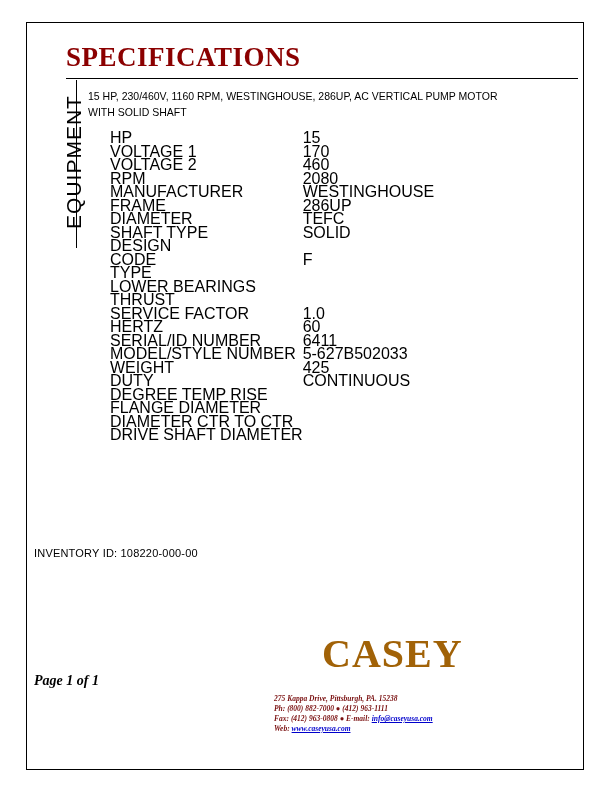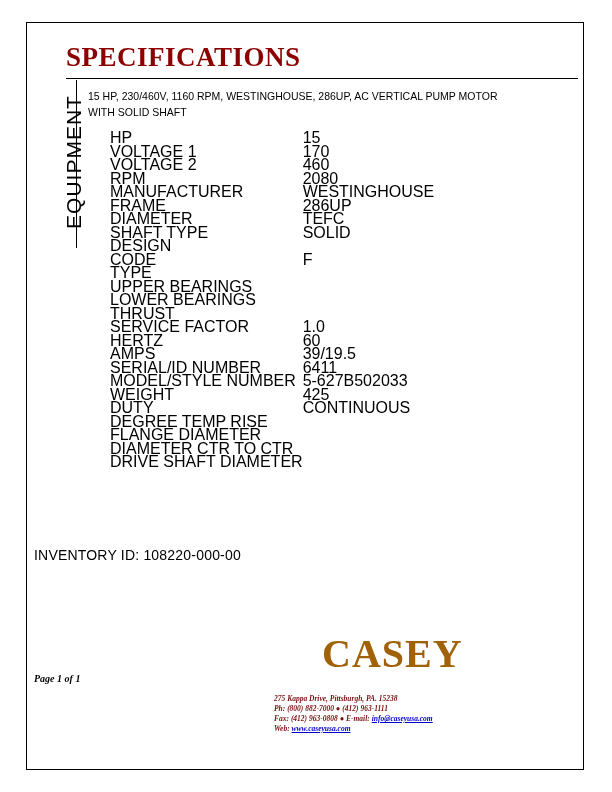--- a/index.html
+++ b/index.html
@@ -101,30 +101,30 @@
     vertical-align: top;
     white-space: nowrap;
   }
   .spec-table td.label { width: 176px; }
   .spec-table td.value { width: 244px; }
   
   .inventory {
     position: absolute;
     left: 34px;
     top: 547px;
-    font-size: 14px;
+    font-size: 11px;
     letter-spacing: 0.2px;
   }
   
   .page-number {
     position: absolute;
     left: 34px;
     top: 673px;
     font-family: "Liberation Serif", serif;
-    font-size: 10px;
+    font-size: 14px;
     font-style: italic;
     font-weight: bold;
   }
   
   .logo {
     position: absolute;
     left: 322px;
     top: 630px;
     font-family: "Liberation Serif", serif;
     font-size: 40px;
@@ -210,42 +210,34 @@
         </tr>
         <tr>
           <td class="label">CODE</td>
           <td class="value">F</td>
         </tr>
         <tr>
           <td class="label">TYPE</td>
           <td class="value"></td>
         </tr>
         <tr>
-          <td class="label">UPPER BEARINGS</td>
-          <td class="value"></td>
-        </tr>
-        <tr>
           <td class="label">LOWER BEARINGS</td>
           <td class="value"></td>
         </tr>
         <tr>
           <td class="label">THRUST</td>
           <td class="value"></td>
         </tr>
         <tr>
           <td class="label">SERVICE FACTOR</td>
           <td class="value">1.0</td>
         </tr>
         <tr>
           <td class="label">HERTZ</td>
           <td class="value">60</td>
-        </tr>
-        <tr>
-          <td class="label">AMPS</td>
-          <td class="value">39/19.5</td>
         </tr>
         <tr>
           <td class="label">SERIAL/ID NUMBER</td>
           <td class="value">6411</td>
         </tr>
         <tr>
           <td class="label">MODEL/STYLE NUMBER</td>
           <td class="value">5-627B502033</td>
         </tr>
         <tr>

